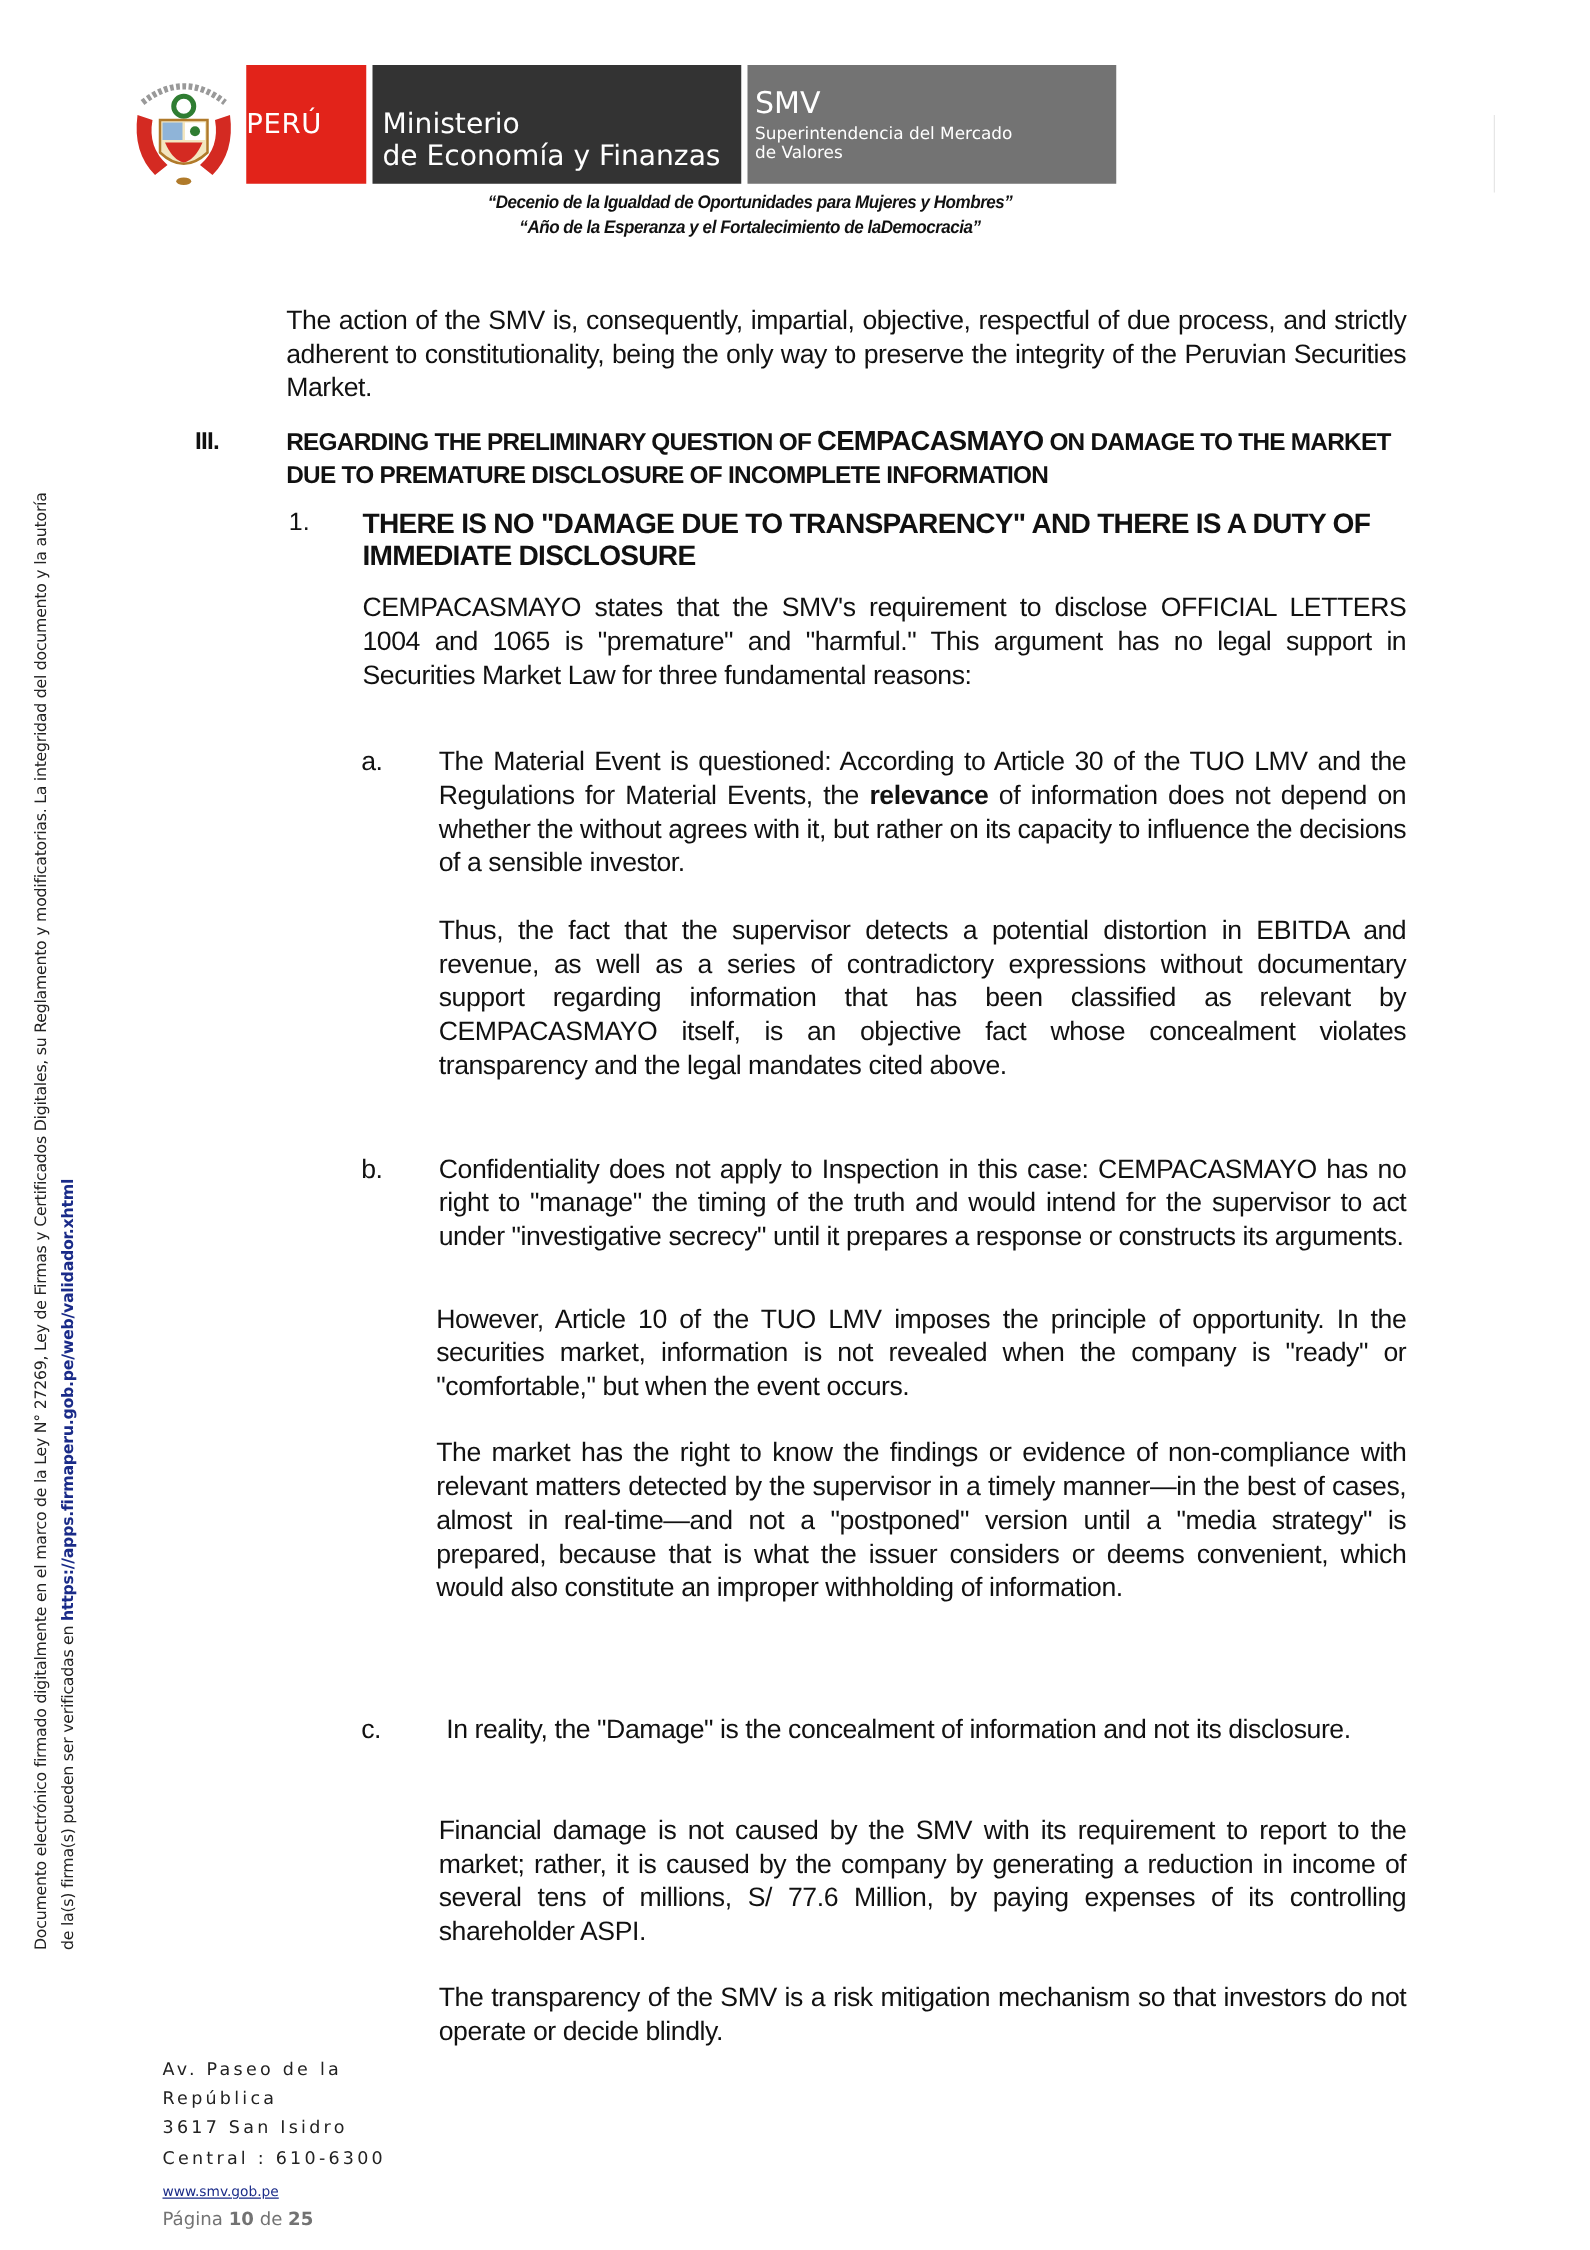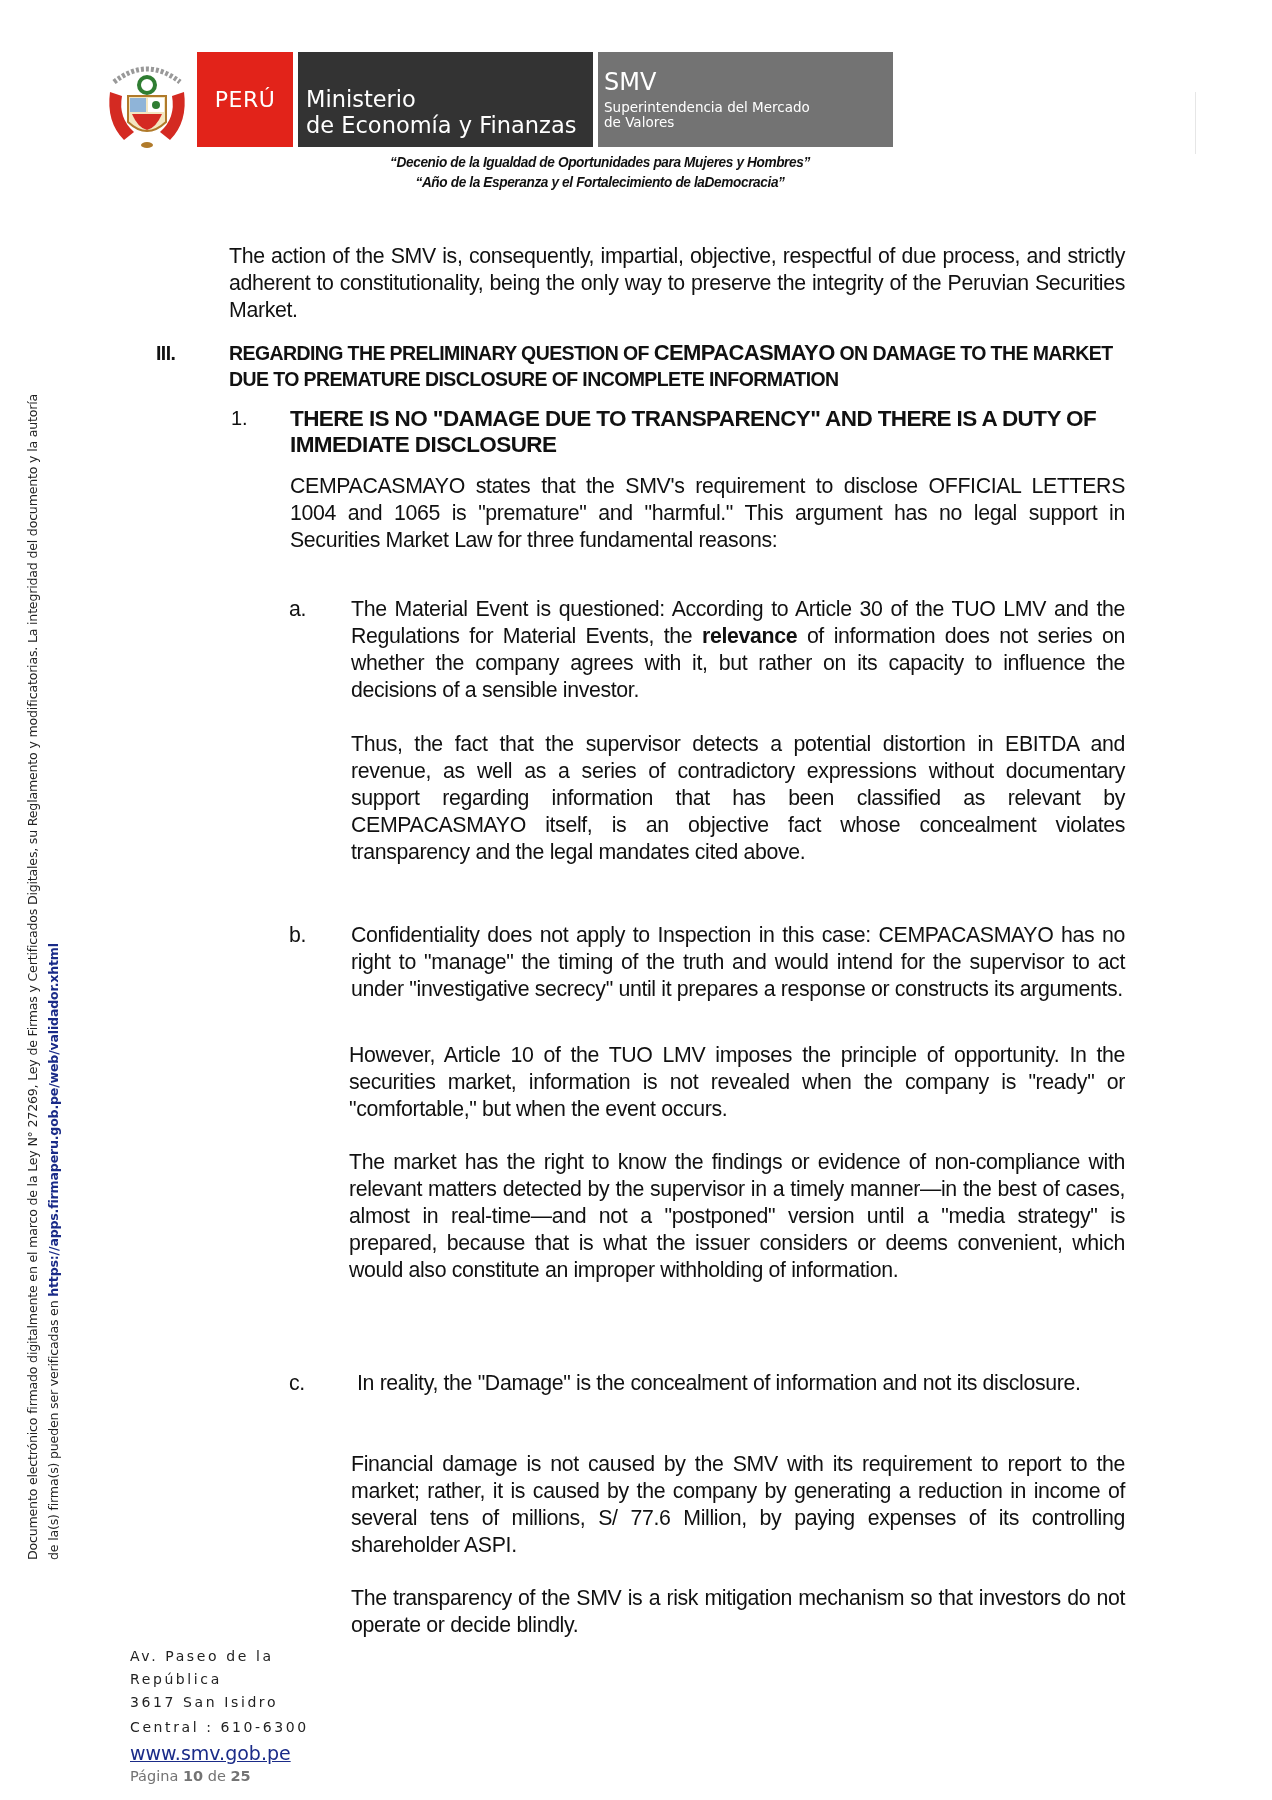--- a/index.html
+++ b/index.html
@@ -5,21 +5,21 @@
   html, body { margin:0; padding:0; background:#ffffff; }
   body { width:1272px; height:1800px; position:relative; overflow:hidden;
          font-family:"Liberation Sans", sans-serif; color:#111; }
   .abs { position:absolute; }
 
   
   .coat { left:104px; top:52px; width:86px; height:100px; }
   .hb { top:52px; height:95px; box-sizing:border-box; color:#fff;
         font-family:"DejaVu Sans", sans-serif; }
   .hb-peru { left:197px; width:96px; background:#e2231a; font-size:22px;
-             display:flex; align-items:center; justify-content:center; letter-spacing:0.5px; }
+             display:flex; align-items:center; letter-spacing:0.5px; }
   .hb-mef { left:298px; width:295px; background:#333333; padding:34px 0 12px 8px;
             font-size:22.5px; line-height:26px; }
   .hb-smv { left:598px; width:295px; background:#737373; padding:18px 0 0 6px; }
   .hb-smv .t1 { font-size:24px; line-height:24px; display:block; }
   .hb-smv .t2 { font-size:13.5px; line-height:15px; display:block; margin-top:6px; }
   .motto { left:300px; width:600px; top:152px; text-align:center;
            font-style:italic; font-weight:bold; font-size:14.5px; line-height:20px;
            letter-spacing:-0.4px; transform:scaleX(0.94); transform-origin:center; }
   .rmark { left:1195px; top:92px; width:1px; height:62px; background:#e6e6e6; }
 
@@ -35,21 +35,21 @@
   .b { font-weight:bold; }
   .h3 { font-size:19.5px; line-height:26px; font-weight:bold; letter-spacing:-0.6px; }
   .h3 .big { font-size:22px; }
   .h1 { font-size:22.5px; line-height:26px; font-weight:bold; letter-spacing:-0.6px; }
   .num { font-size:20px; }
 
   
   .foot { left:130px; width:242px; text-align:left; font-family:"DejaVu Sans", sans-serif;
           color:#222; }
   .foot .addr { font-size:14px; letter-spacing:2.6px; line-height:23px; }
-  .foot .link { font-size:19px; color:#1a2b88; text-decoration:underline; line-height:23px; }
+  .foot .link { font-size:11px; color:#1a2b88; text-decoration:underline; line-height:23px; }
   .foot .pg { font-size:14.5px; color:#737373; line-height:23px; }
 </style>
 </head>
 <body>
 
 <div class="abs coat">
   <svg width="86" height="100" viewBox="0 0 86 100">
     <path d="M10 30 Q43 4 76 30" fill="none" stroke="#999" stroke-width="5" stroke-dasharray="3 2"></path>
     <path d="M6 40 Q2 70 20 88 L30 80 Q14 66 18 44 Z" fill="#d42a22"></path>
     <path d="M80 40 Q84 70 66 88 L56 80 Q72 66 68 44 Z" fill="#d42a22"></path>
@@ -88,21 +88,21 @@
 <div class="abs p" style="left:229px; top:243px; width:896px;">The action of the SMV is, consequently, impartial, objective, respectful of due process, and strictly adherent to constitutionality, being the only way to preserve the integrity of the Peruvian Securities Market.</div>
 
 <div class="abs h3" style="left:156px; top:340px;">III.</div>
 <div class="abs h3" style="left:229px; top:340px; width:900px;"><span>REGARDING THE PRELIMINARY QUESTION OF </span><span class="big">CEMPACASMAYO</span><span> ON DAMAGE TO THE MARKET DUE TO PREMATURE DISCLOSURE OF INCOMPLETE INFORMATION</span></div>
 
 <div class="abs num" style="left:231px; top:407px;">1.</div>
 <div class="abs h1" style="left:290px; top:406px; width:836px;">THERE IS NO "DAMAGE DUE TO TRANSPARENCY" AND THERE IS A DUTY OF IMMEDIATE DISCLOSURE</div>
 <div class="abs p" style="left:290px; top:473px; width:835px;">CEMPACASMAYO states that the SMV's requirement to disclose OFFICIAL LETTERS 1004 and 1065 is "premature" and "harmful." This argument has no legal support in Securities Market Law for three fundamental reasons:</div>
 
 <div class="abs p" style="left:289px; top:596px;">a.</div>
-<div class="abs p" style="left:351px; top:596px; width:774px;"><span>The Material Event is questioned: According to Article 30 of the TUO LMV and the Regulations for Material Events, the </span><span class="b">relevance</span><span> of information does not series on whether the company agrees with it, but rather on its capacity to influence the decisions of a sensible investor.</span></div>
+<div class="abs p" style="left:351px; top:596px; width:774px;"><span>The Material Event is questioned: According to Article 30 of the TUO LMV and the Regulations for Material Events, the </span><span class="b">relevance</span><span> of information does not depend on whether the without agrees with it, but rather on its capacity to influence the decisions of a sensible investor.</span></div>
 <div class="abs p" style="left:351px; top:731px; width:774px;">Thus, the fact that the supervisor detects a potential distortion in EBITDA and revenue, as well as a series of contradictory expressions without documentary support regarding information that has been classified as relevant by CEMPACASMAYO itself, is an objective fact whose concealment violates transparency and the legal mandates cited above.</div>
 
 <div class="abs p" style="left:289px; top:922px;">b.</div>
 <div class="abs p" style="left:351px; top:922px; width:774px;">Confidentiality does not apply to Inspection in this case: CEMPACASMAYO has no right to "manage" the timing of the truth and would intend for the supervisor to act under "investigative secrecy" until it prepares a response or constructs its arguments.</div>
 <div class="abs p" style="left:349px; top:1042px; width:776px;">However, Article 10 of the TUO LMV imposes the principle of opportunity. In the securities market, information is not revealed when the company is "ready" or "comfortable," but when the event occurs.</div>
 <div class="abs p" style="left:349px; top:1149px; width:776px;">The market has the right to know the findings or evidence of non-compliance with relevant matters detected by the supervisor in a timely manner—in the best of cases, almost in real-time—and not a "postponed" version until a "media strategy" is prepared, because that is what the issuer considers or deems convenient, which would also constitute an improper withholding of information.</div>
 
 <div class="abs p" style="left:289px; top:1370px;">c.</div>
 <div class="abs p" style="left:351px; top:1370px; width:774px; text-indent:6px;">In reality, the "Damage" is the concealment of information and not its disclosure.</div>
 <div class="abs p" style="left:351px; top:1451px; width:774px;">Financial damage is not caused by the SMV with its requirement to report to the market; rather, it is caused by the company by generating a reduction in income of several tens of millions, S/ 77.6 Million, by paying expenses of its controlling shareholder ASPI.</div>

